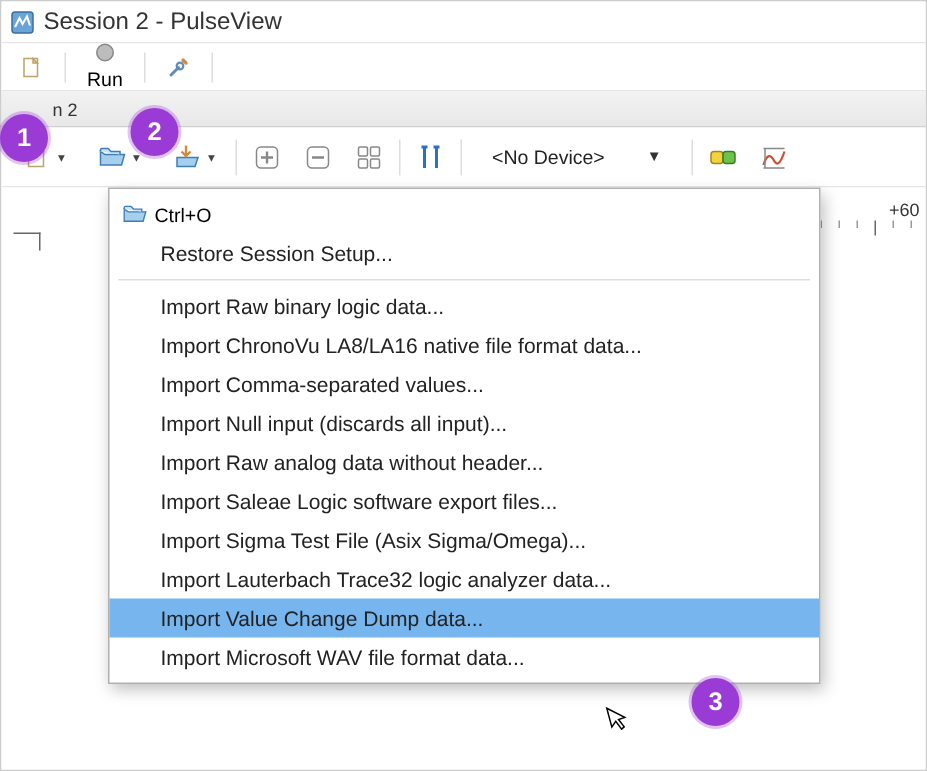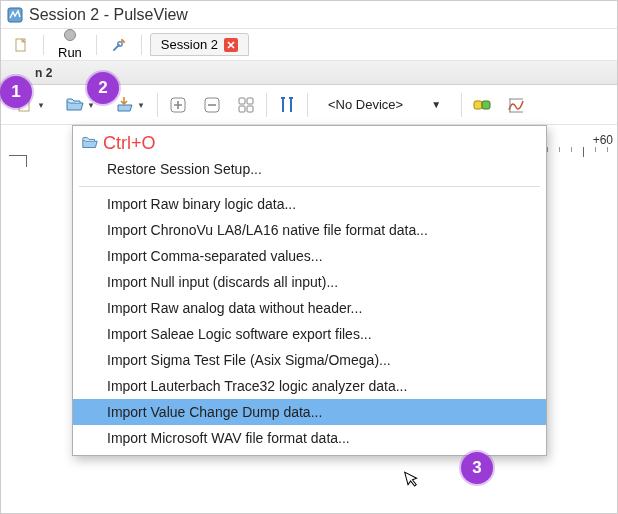--- a/index.html
+++ b/index.html
@@ -11,21 +11,21 @@
   .titlebar .title { font-size: 16px; color: #333; }
 
   .maintb { height: 32px; display: flex; align-items: center; padding: 0 6px; gap: 8px; background: #fff; border-bottom: 1px solid #e5e5e5; }
   .tbtn { display: inline-flex; align-items: center; gap: 4px; padding: 2px 6px; border-radius: 3px; flex-direction: column; }
   .run-light { width: 12px; height: 12px; border-radius: 50%; background: #bcbcbc; border: 1px solid #888; }
   .tools-icon { width: 16px; height: 16px; }
   .sep { width: 1px; height: 20px; background: #ddd; }
   .tab { display: inline-flex; align-items: center; gap: 6px; padding: 3px 10px; border: 1px solid #ccc; border-radius: 3px 3px 0 0; background: #f5f5f5; }
   .tab .close { width: 14px; height: 14px; background: #e74c3c; border-radius: 2px; color: #fff; font-size: 10px; display: flex; align-items: center; justify-content: center; line-height: 1; }
 
-  .sessionbar { height: 24px; background: linear-gradient(#f2f2f2,#e8e8e8); border-bottom: 1px solid #d0d0d0; display: flex; align-items: center; padding: 0 8px; font-size: 12px; color: #333; position: relative; font-weight: bold; }
+  .sessionbar { height: 24px; background: linear-gradient(#f2f2f2,#e8e8e8); border-bottom: 1px solid #d0d0d0; display: flex; align-items: center; padding: 0 8px; font-size: 12px; color: #333; position: relative; }
 
   .toolbar2 { height: 40px; display: flex; align-items: center; padding: 0 6px; gap: 6px; background: #fff; border-bottom: 1px solid #e5e5e5; position: relative; }
   .iconbtn { width: 28px; height: 28px; display: inline-flex; align-items: center; justify-content: center; border-radius: 3px; position: relative; }
   .iconbtn.split { width: 44px; }
   .iconbtn.split::after { content: "▾"; font-size: 9px; color: #444; margin-left: 4px; }
   .iconbtn svg { width: 20px; height: 20px; }
   .vsep { width: 1px; height: 24px; background: #ddd; }
   .device-sel { display: inline-flex; align-items: center; gap: 28px; padding: 2px 8px; font-size: 13px; color: #222; margin: 0 6px; }
   .device-sel .chev { font-size: 10px; color: #333; }
 
@@ -37,21 +37,21 @@
   .tick.minor { height: 5px; }
 
   .side-rail { position: absolute; left: 0; top: 30px; width: 40px; height: 18px; }
   .rail-mark { position: absolute; left: 8px; top: 0; width: 18px; height: 12px; border-right: 1px solid #666; border-top: 1px solid #666; }
 
   
   .menu { position: absolute; left: 71px; top: 0; width: 475px; background: #fff; border: 1px solid #b0b0b0; box-shadow: 2px 4px 10px rgba(0,0,0,0.25); z-index: 10; padding: 4px 0; }
   .menu .row { display: flex; align-items: center; height: 26px; padding: 0 12px 0 4px; font-size: 14px; color: #222; }
   .menu .row .mi-icon { width: 26px; display: flex; align-items: center; justify-content: center; }
   .menu .row .mi-label { flex: 1; padding-left: 4px; }
-  .menu .row .mi-accel { color: #ef4444; font-size: 18px; }
+  .menu .row .mi-accel { color: #000000; font-size: 13px; }
   .menu .row.bold .mi-label { font-weight: 600; }
   .menu .row.highlight { background: #77b5ef; }
   .menu .msep { height: 1px; background: #ddd; margin: 4px 6px; }
 
   
   .badge { position: absolute; width: 32px; height: 32px; border-radius: 50%; background: #9b3bd6; color: #fff; font-weight: 700; font-size: 17px; display: flex; align-items: center; justify-content: center; box-shadow: 0 0 0 2px rgba(155,59,214,0.3); z-index: 30; }
 
   .cursor-arrow { position: absolute; z-index: 40; font-size: 16px; color: #000; transform: rotate(-15deg); }
 </style>
 </head>
@@ -81,28 +81,20 @@
     </span>
     <span class="sep"></span>
     <span class="tbtn">
       <svg class="tools-icon" viewBox="0 0 16 16">
         <path d="M3 13 L8 8" stroke="#5f8dbb" stroke-width="2" stroke-linecap="round"></path>
         <circle cx="9" cy="7" r="2.2" fill="none" stroke="#5f8dbb" stroke-width="1.5"></circle>
         <path d="M11 3 L13 5" stroke="#d48a3a" stroke-width="2.2" stroke-linecap="round"></path>
       </svg>
     </span>
     <span class="sep"></span>
-    <span class="tab">
-      <span>Session 2</span>
-      <span class="close">
-        <svg width="8" height="8" viewBox="0 0 8 8">
-            <path d="M1 1 L7 7 M7 1 L1 7" stroke="#fff" stroke-width="1.6"></path>
-          </svg>
-      </span>
-    </span>
   </div>
 
   <div class="sessionbar">
     <span style="margin-left:26px">n 2</span>
   </div>
 
   <div class="toolbar2">
     <span class="iconbtn split">
       <svg viewBox="0 0 20 20">
           <rect x="4" y="3" width="10" height="13" fill="#fff" stroke="#bca36a"></rect>

